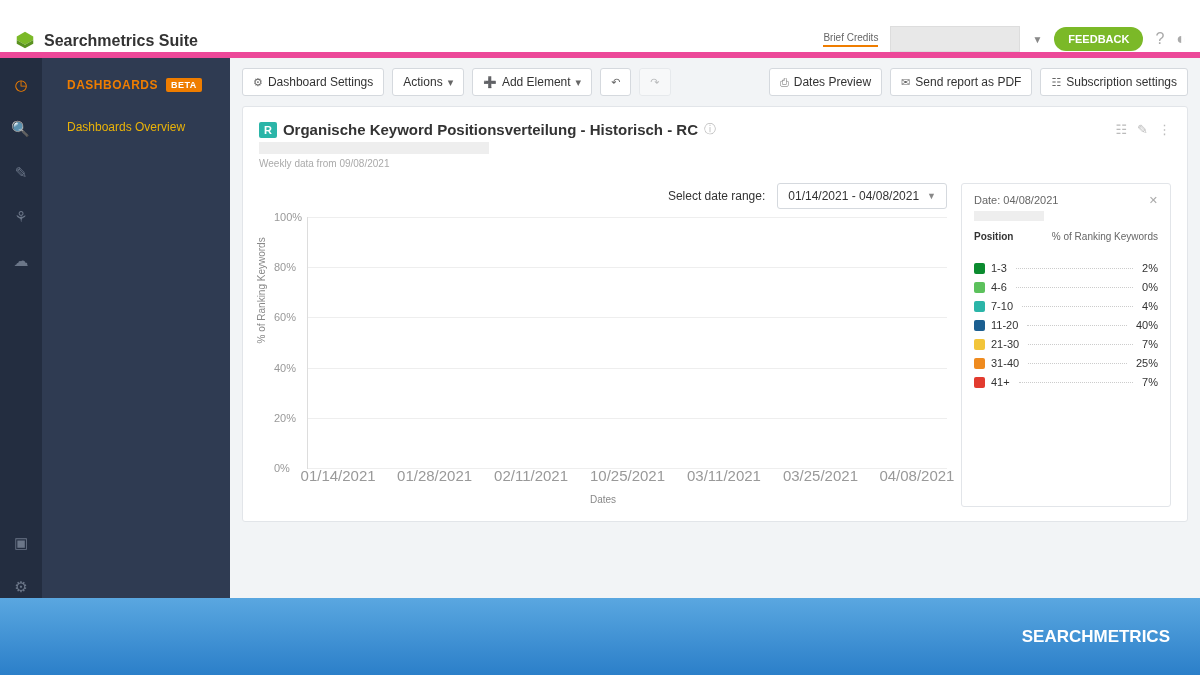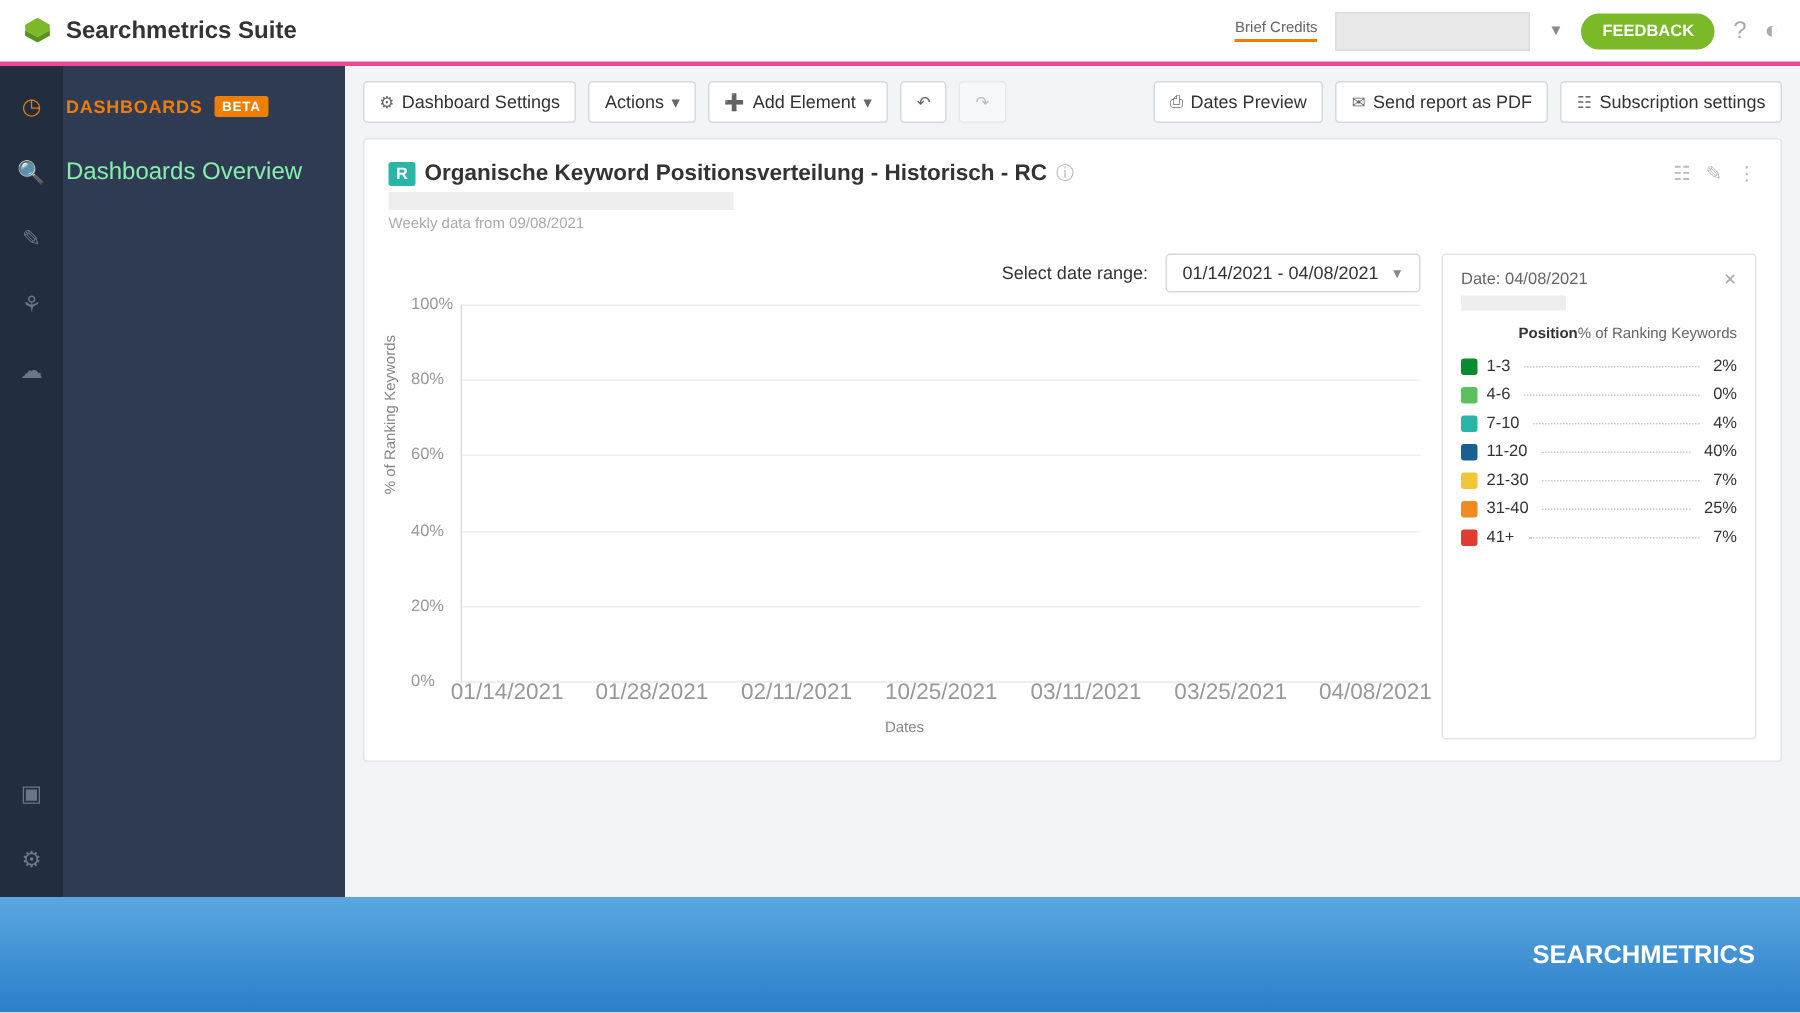--- a/index.html
+++ b/index.html
@@ -1,33 +1,33 @@
 <!DOCTYPE html>
 <html><head>
 <meta charset="utf-8">
 <style>
 *{box-sizing:border-box;margin:0;padding:0;font-family:Arial,Helvetica,sans-serif}
 body{background:#fff;width:1200px;height:675px;overflow:hidden;position:relative}
-.topbar{height:44px;display:flex;align-items:center;padding:0 14px;border-bottom:3px solid #ec4899;background:#fff}
+.topbar{height:58px;display:flex;align-items:flex-end;padding:0 14px;border-bottom:6px solid #ec4899;background:#fff}
 .logo{display:flex;align-items:center;gap:8px;font-weight:bold;font-size:16px;color:#333}
 .logo-icon{width:22px;height:22px}
 .top-right{margin-left:auto;display:flex;align-items:center;gap:12px}
 .brief{font-size:10px;color:#666;border-bottom:2px solid #ef7d00;padding-bottom:2px}
 .grey-box{width:130px;height:26px;background:#e8e8e8;border:1px solid #ddd}
 .feedback-btn{background:#7bb928;color:#fff;border:none;border-radius:14px;padding:6px 14px;font-size:11px;font-weight:bold}
 .icon-grey{color:#aaa;font-size:16px}
 .main{display:flex;height:556px}
 .sidebar{width:230px;background:#2f3b52;color:#9aa3b5;display:flex}
 .rail{width:42px;background:#232d40;display:flex;flex-direction:column;align-items:center;padding-top:18px;gap:26px}
 .rail-icon{color:#6b7688;font-size:15px}
 .rail-icon.active{color:#ef7d00}
-.sb-content{flex:1;padding:20px 2px}
+.sb-content{flex:1;padding:20px 25px}
 .sb-title{color:#ef7d00;font-size:12px;font-weight:bold;letter-spacing:0.5px;display:flex;align-items:center;gap:8px}
 .beta{background:#ef7d00;color:#fff;font-size:9px;padding:2px 5px;border-radius:2px}
-.sb-link{color:#86efac;font-size:16px;margin-top:28px;display:block}
+.sb-link{color:#eab308;font-size:12px;margin-top:28px;display:block}
 .workspace{flex:1;background:#f2f4f6;padding:10px 12px;overflow:hidden}
 .toolbar{display:flex;gap:8px;margin-bottom:10px}
 .btn{background:#fff;border:1px solid #d5d9de;border-radius:3px;padding:6px 10px;font-size:12px;color:#333;display:flex;align-items:center;gap:5px;cursor:pointer}
 .btn .ic{color:#666;font-size:11px}
 .spacer{flex:1}
 .panel{background:#fff;border:1px solid #e2e5e9;border-radius:3px;padding:14px 16px}
 .panel-head{display:flex;align-items:center;margin-bottom:2px}
 .r-badge{background:#2bb5a8;color:#fff;font-size:11px;font-weight:bold;padding:2px 5px;border-radius:2px;margin-right:6px}
 .panel-title{font-size:15px;font-weight:bold;color:#333}
 .info-ic{color:#bbb;font-size:12px;margin-left:6px}
@@ -47,21 +47,21 @@
 .bar-col{flex:1;display:flex;justify-content:center;position:relative}
 .bar{width:30px;display:flex;flex-direction:column-reverse}
 .seg{width:100%}
 .bar-col.hl{background:rgba(160,210,240,0.25)}
 .xtick{position:absolute;bottom:-16px;font-size:15px;color:#999;white-space:nowrap;left:50%;transform:translateX(-50%)}
 .xlabel{position:absolute;bottom:2px;left:50%;transform:translateX(-50%);font-size:10px;color:#888}
 .legend-panel{width:210px;border:1px solid #e2e5e9;border-radius:3px;padding:10px 12px;font-size:11px}
 .lg-head{display:flex;justify-content:space-between;color:#666;margin-bottom:4px}
 .lg-close{color:#aaa;cursor:pointer}
 .lg-strip{width:70px;height:10px;background:#eee;margin-bottom:10px}
-.lg-titles{display:flex;justify-content:flex-end;font-size:10px;color:#666;margin-bottom:10px}
+.lg-titles{display:flex;justify-content:space-between;font-size:10px;color:#666;margin-bottom:20px}
 .lg-titles b{color:#333}
 .lg-row{display:flex;align-items:center;gap:6px;font-size:11px;color:#333;margin-bottom:7px}
 .sw{width:11px;height:11px;border-radius:2px}
 .dots{flex:1;border-bottom:1px dotted #ccc;margin:0 3px}
 .footer{position:absolute;bottom:0;left:0;right:0;height:77px;background:linear-gradient(180deg,#5aa7e0 0%,#2b7fc9 100%);color:#fff;display:flex;align-items:center;padding:0 30px}
 .f-left{font-size:26px;font-weight:bold;letter-spacing:1px}
 .f-right{margin-left:auto;text-align:right}
 .f-r1{font-size:17px;font-weight:bold}
 .f-r2{font-size:19px}
 </style>

